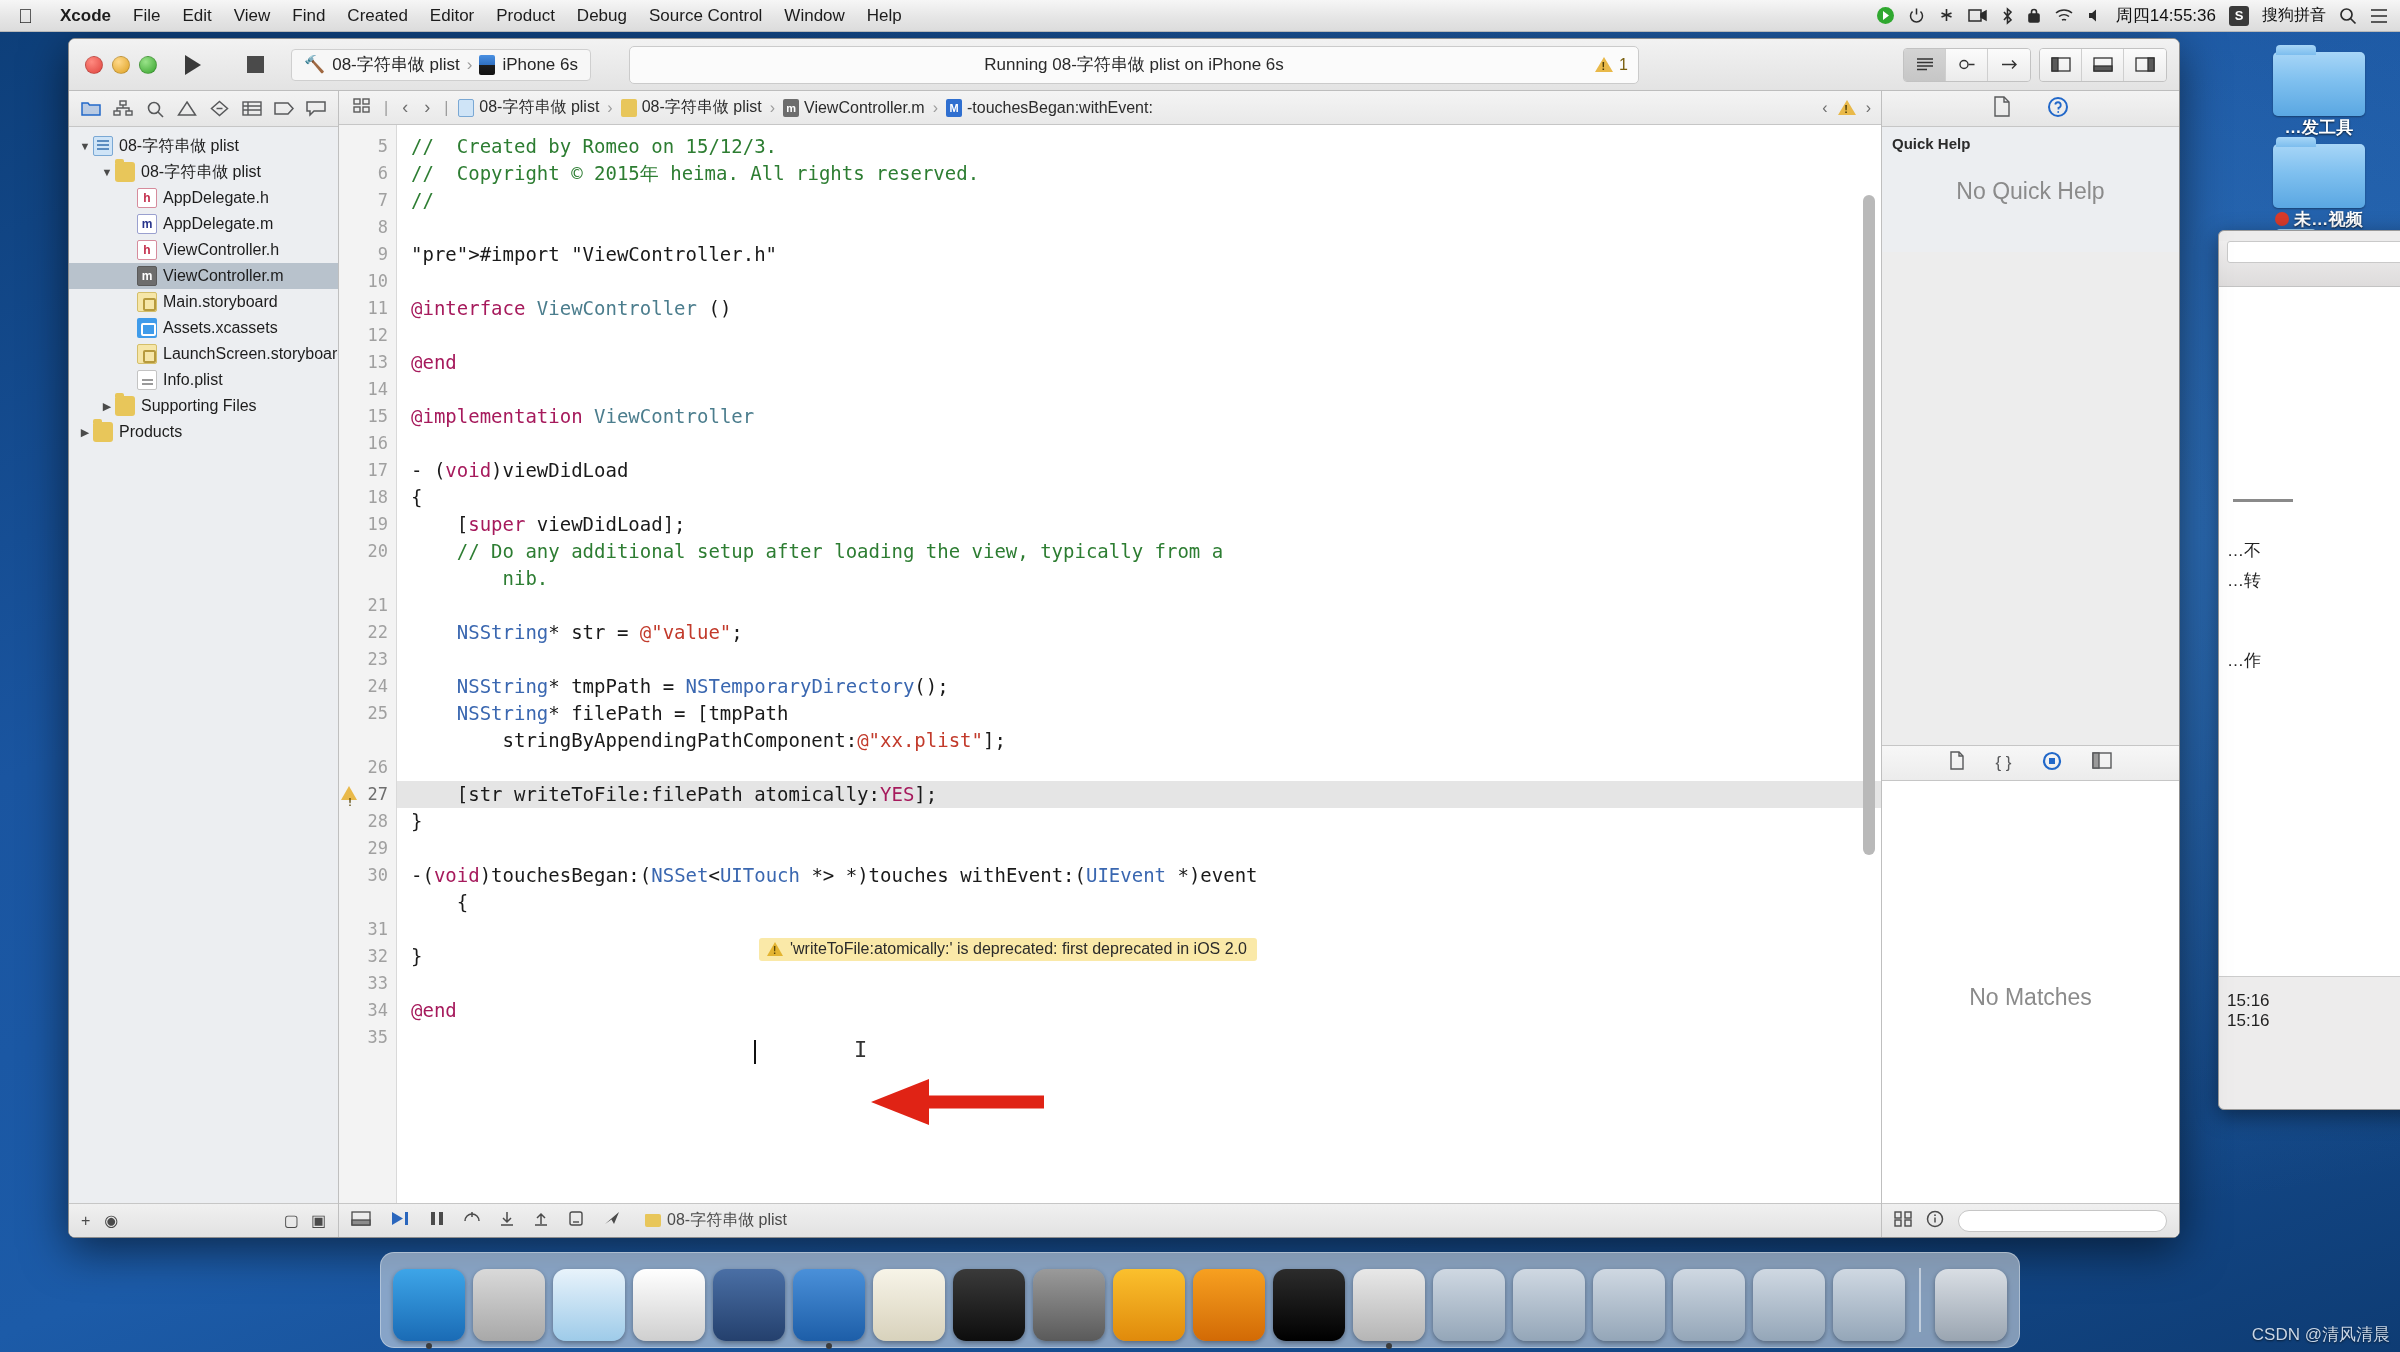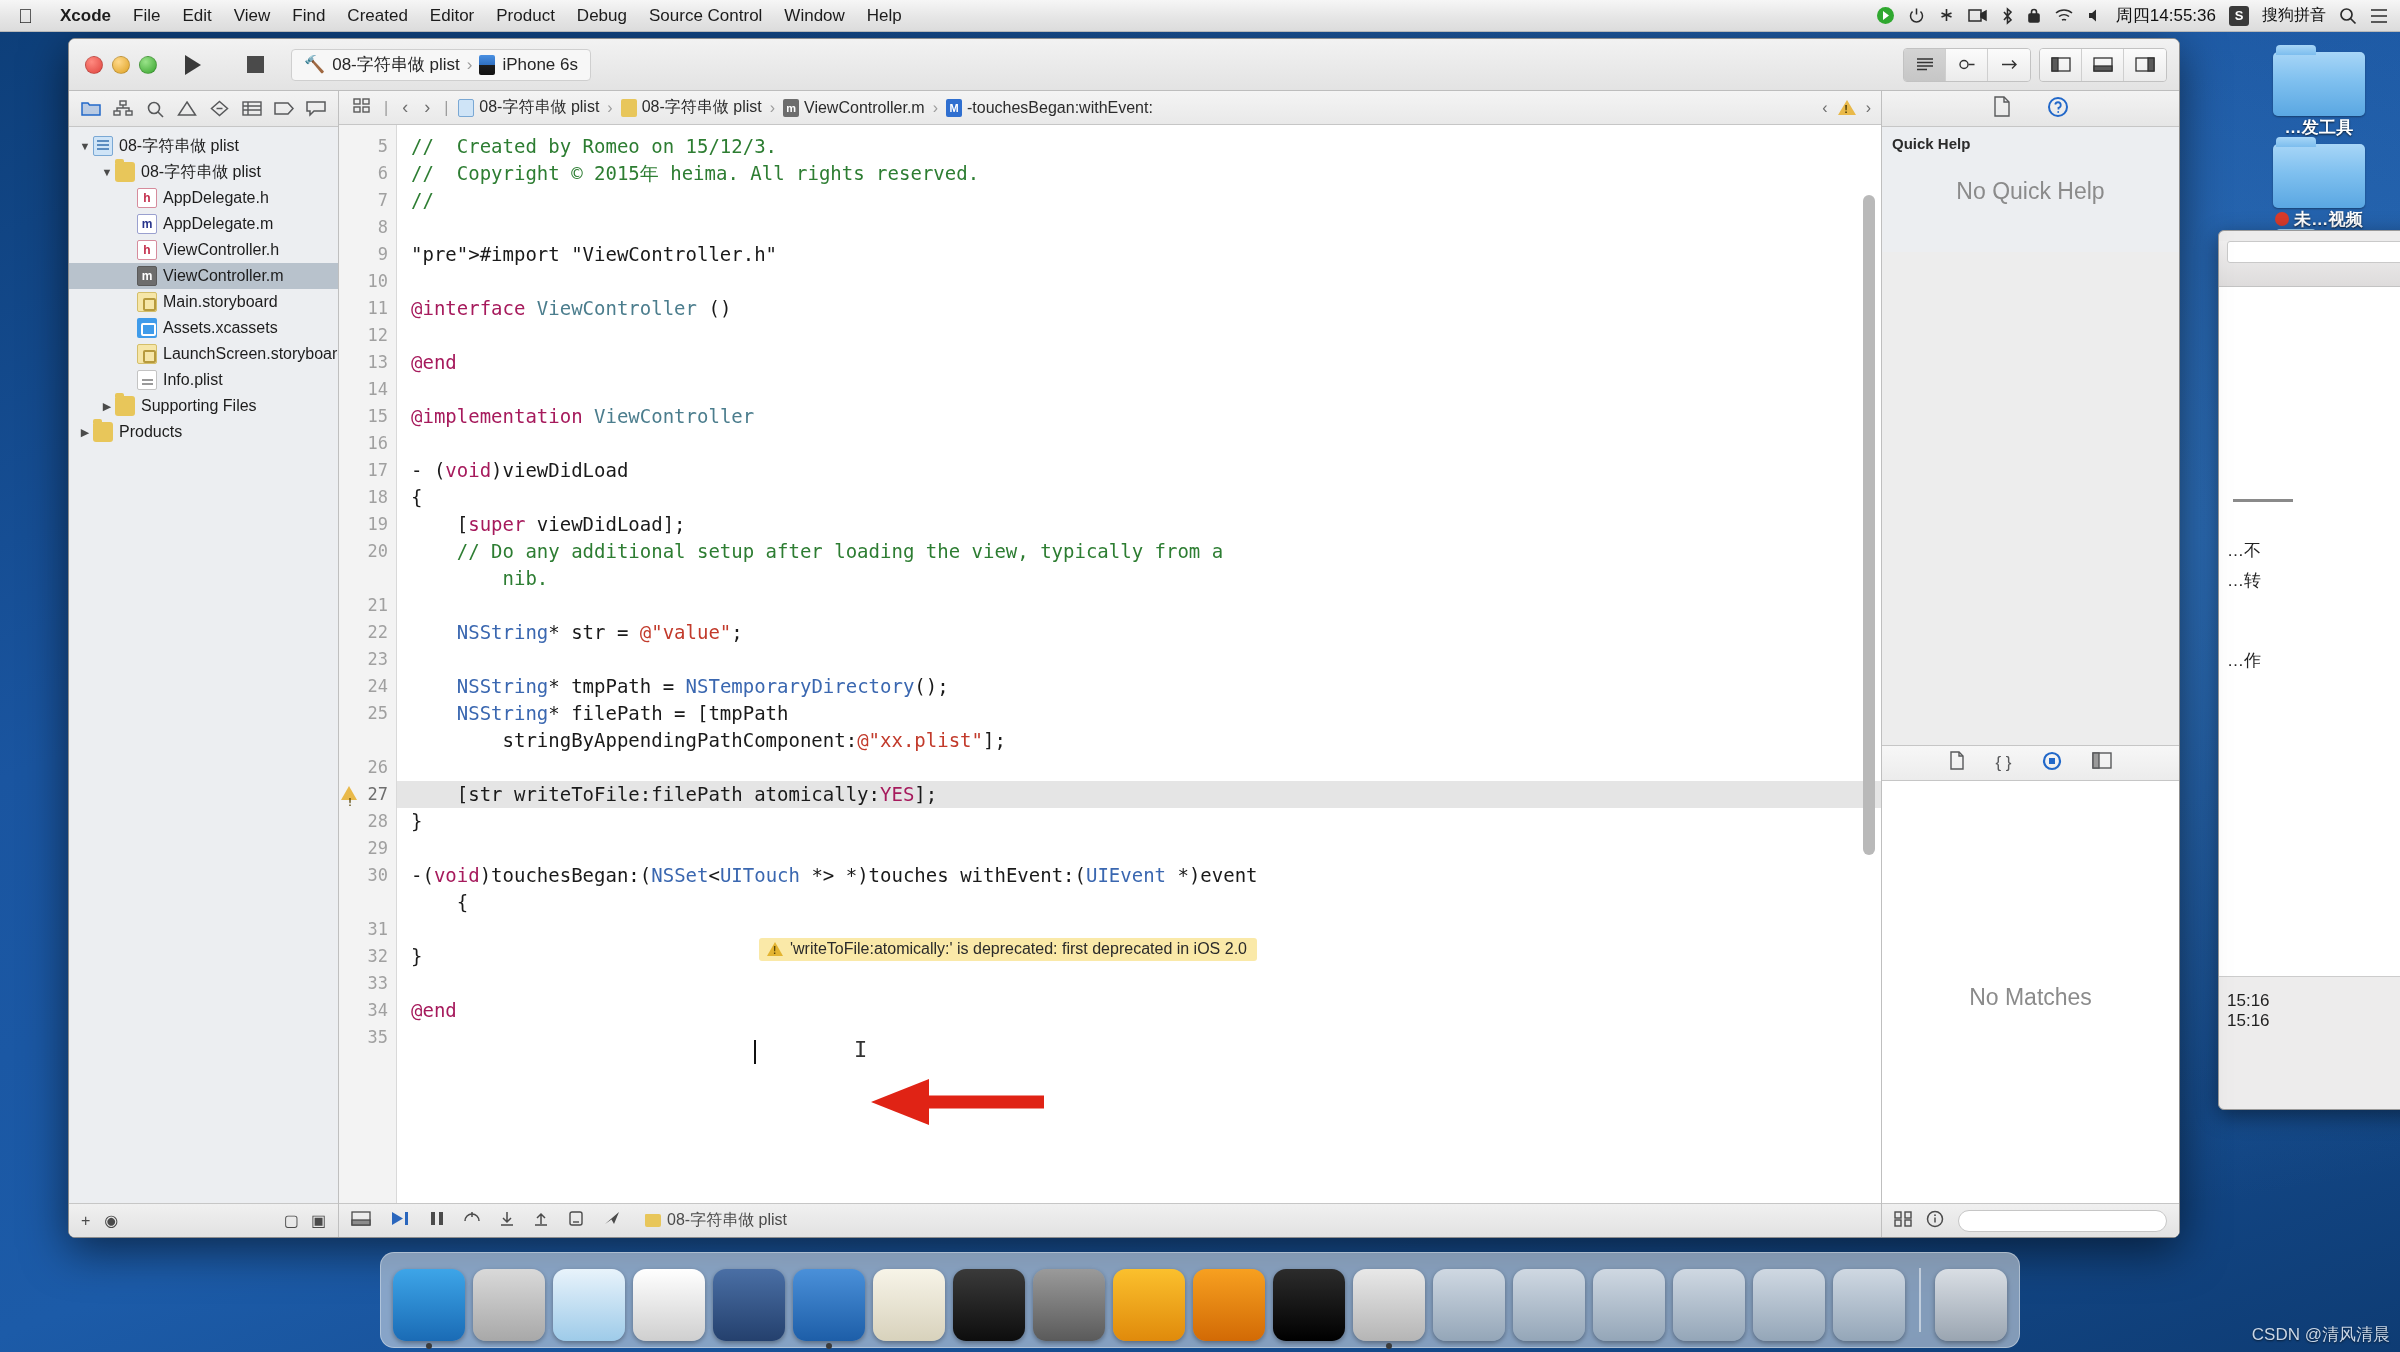--- a/index.html
+++ b/index.html
@@ -449,20 +449,27 @@
       </div>
     <div class="stop-btn">
         <span class="sq"></span>
       </div>
     <div class="scheme-box">
       <span class="xc-hammer">🔨</span>
       <span>08-字符串做 plist</span>
       <span class="scheme-sep">›</span>
       <span class="sim-glyph"></span>
       <span>iPhone 6s</span>
+    </div>
+    <div class="status-box">
+      <span>Running 08-字符串做 plist on iPhone 6s</span>
+      <span class="status-warn">
+        <span class="warn-tri"></span>
+        <span>1</span>
+      </span>
     </div>
     <div id="xc-tb-right">
       <div class="seg-group">
         <div class="seg-btn active">
           <svg width="18" height="15" viewBox="0 0 18 15" stroke="#333" stroke-width="1.4" fill="none">
               <path d="M1 2 h16 M1 5.5 h16 M1 9 h16 M1 12.5 h10"></path>
             </svg>
         </div>
         <div class="seg-btn">
           <svg width="18" height="15" viewBox="0 0 18 15" stroke="#333" stroke-width="1.4" fill="none">

